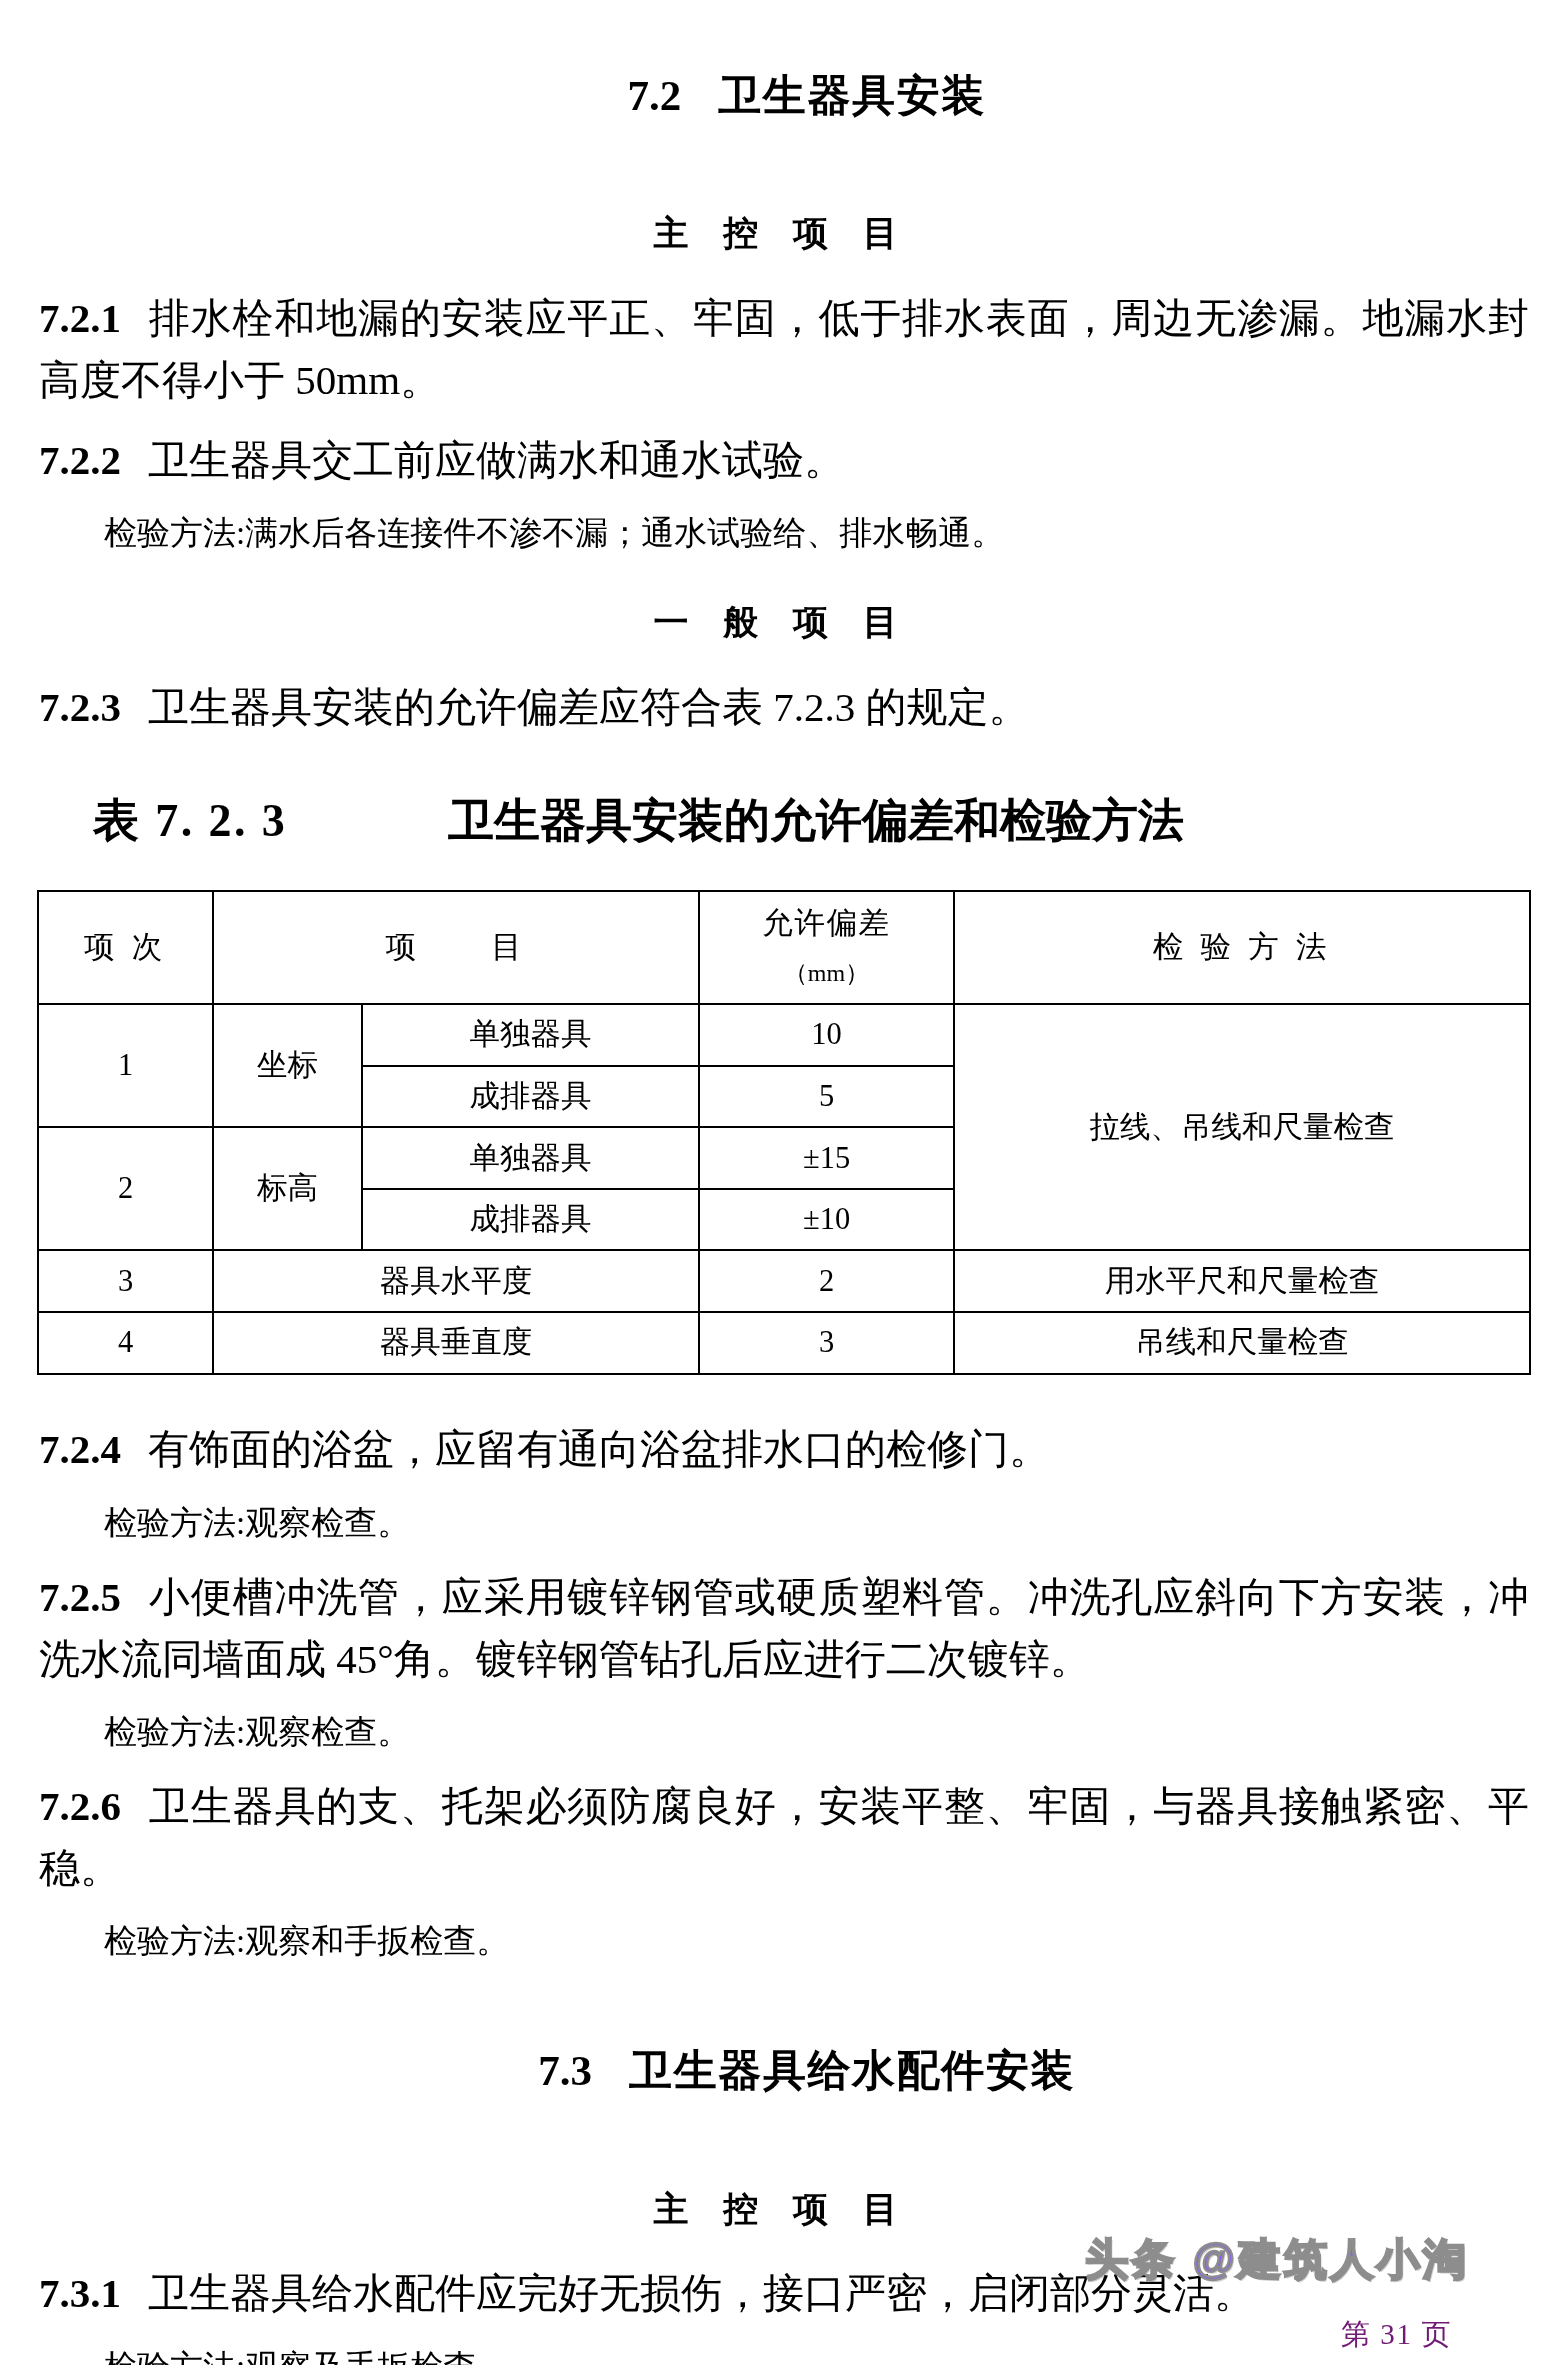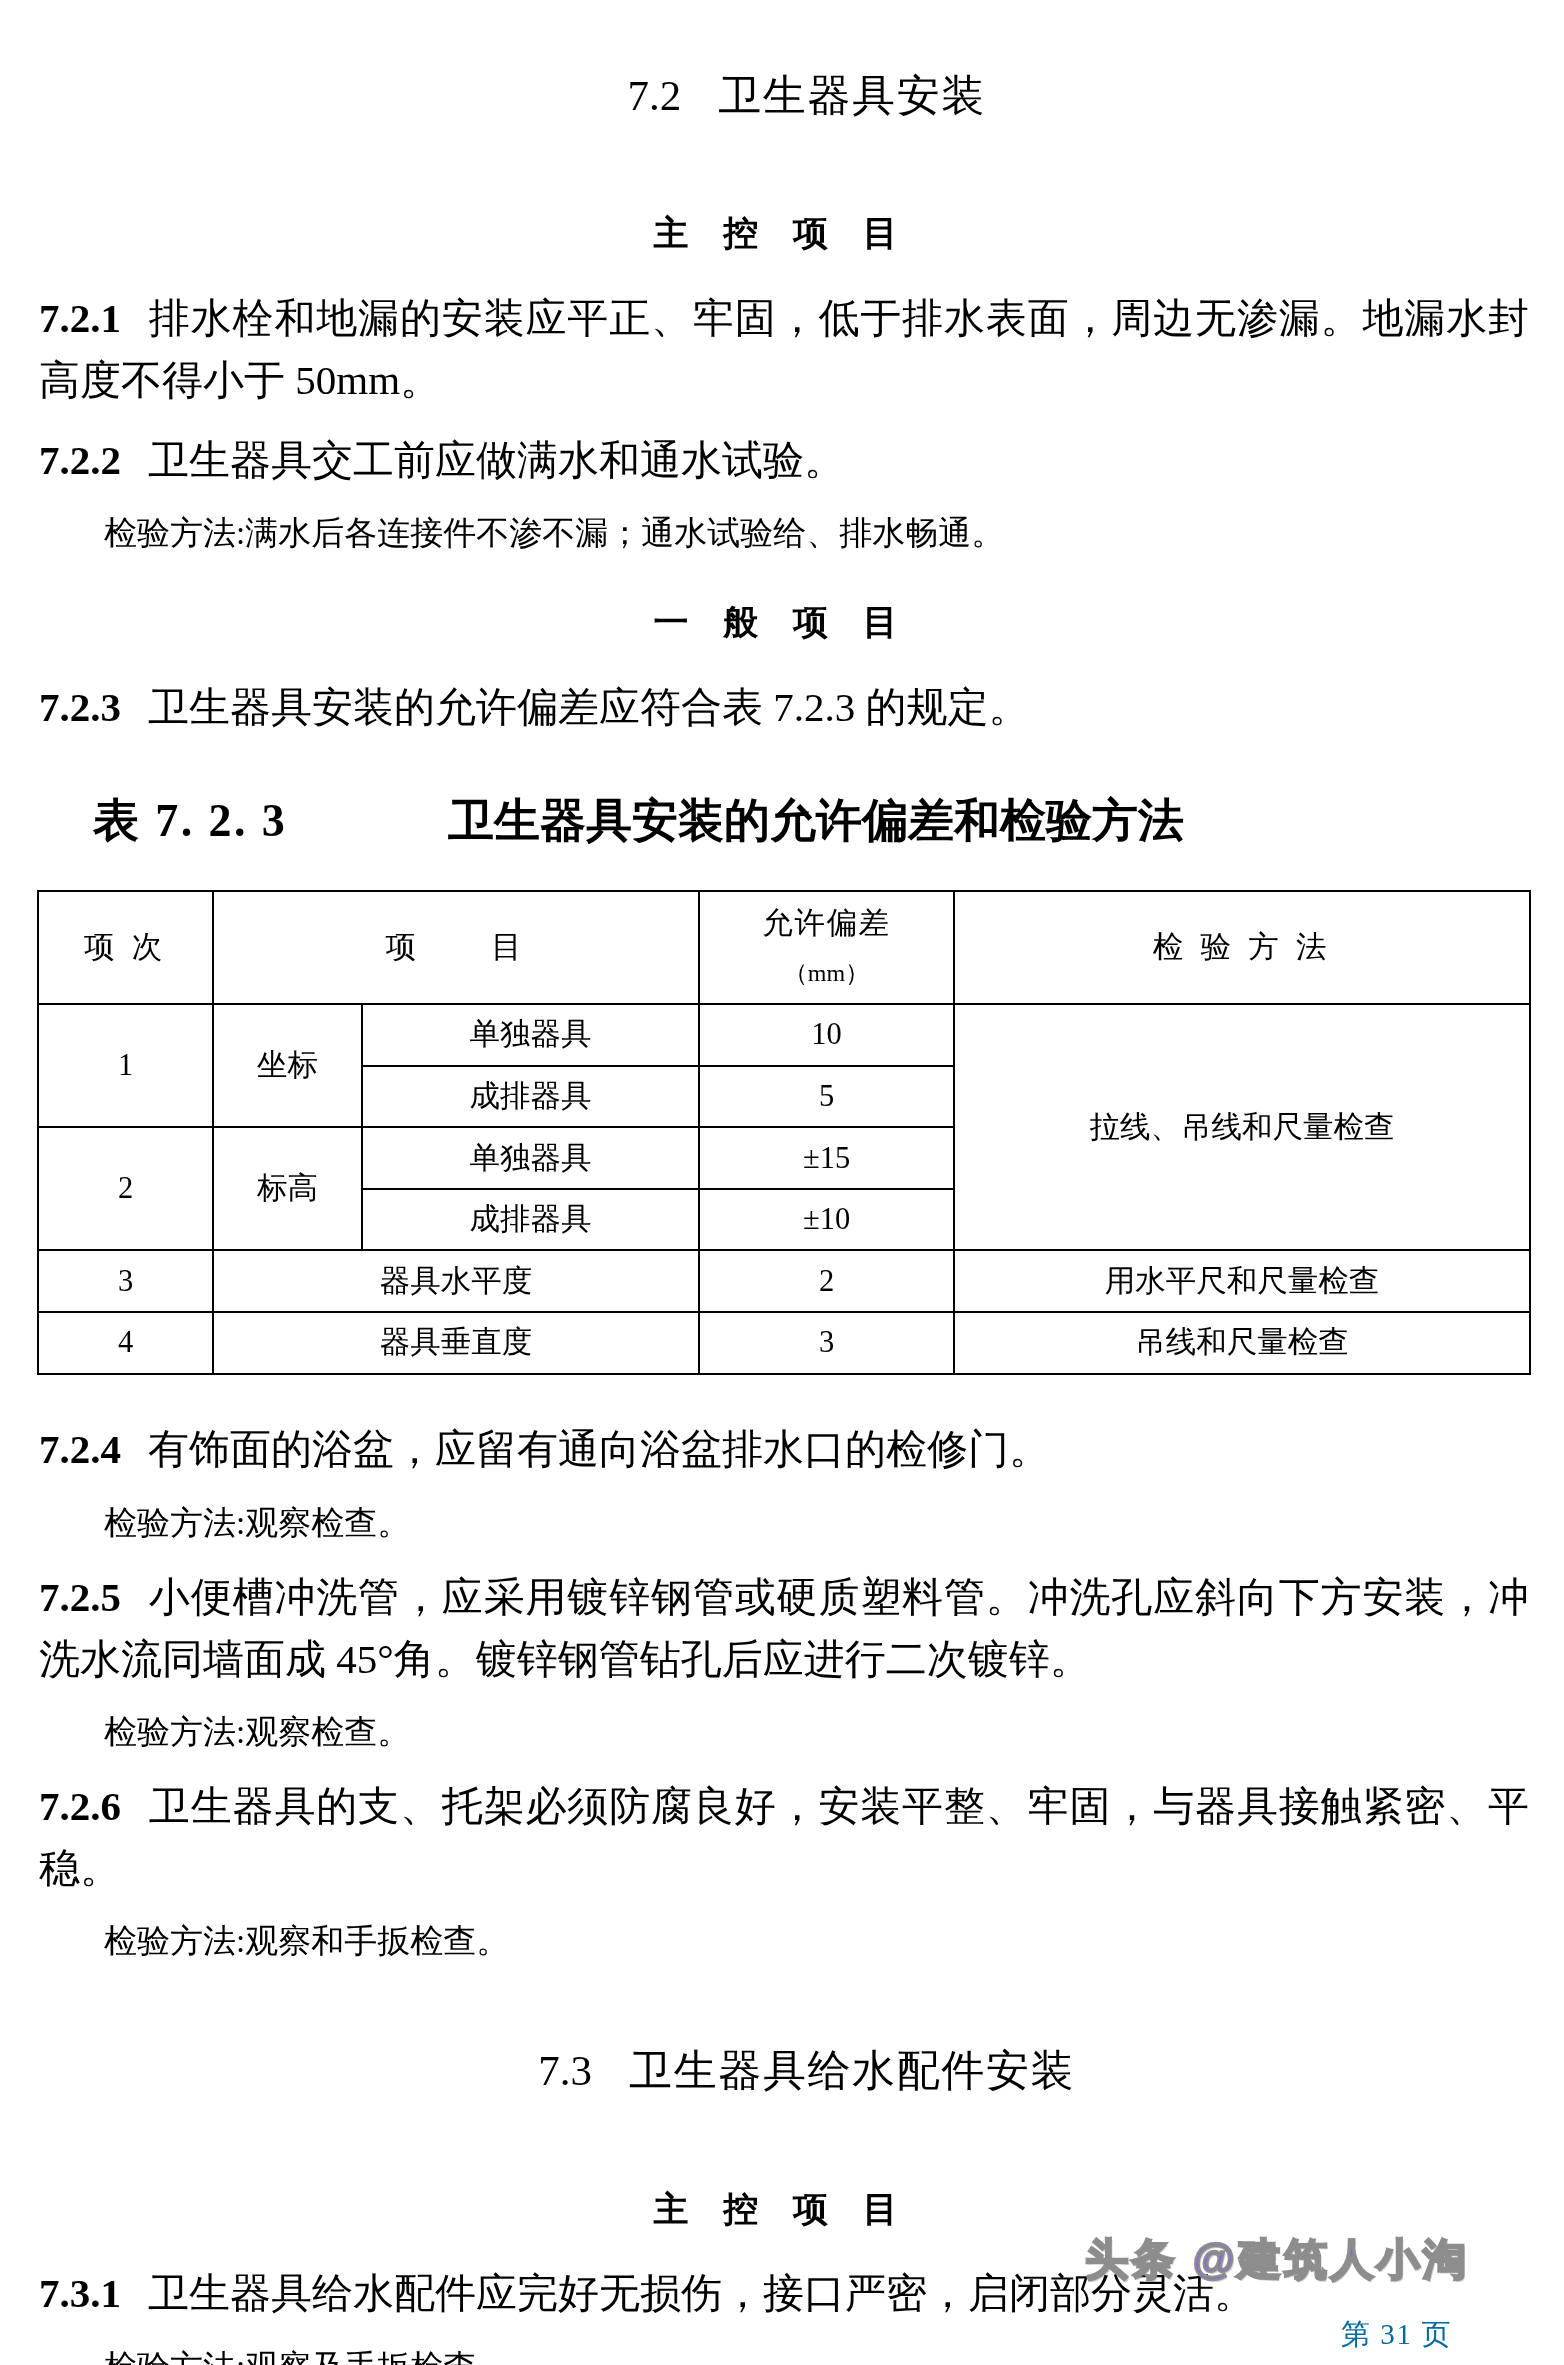--- a/index.html
+++ b/index.html
@@ -20,21 +20,21 @@
     position: relative;
     width: 1564px;
     height: 2366px;
     padding: 0;
     box-sizing: border-box;
   }
 
   
   .sec-heading {
     text-align: center;
-    font-weight: normal;
+    font-weight: bold;
     font-size: 43px;
     letter-spacing: 1.6px;
     margin: 0;
     padding-top: 17.7px;
     padding-bottom: 4.8px;
     white-space: pre;
   }
   .sec-heading .num { letter-spacing: 0px; }
   .sec-heading .gap { display: inline-block; width: 37px; }
 
@@ -128,21 +128,21 @@
     -webkit-text-stroke: 2.4px #8d8d8d;
     text-shadow: 1.6px 1.6px 0 rgba(120,120,120,0.35);
     white-space: nowrap;
     font-family: "Liberation Sans", "DejaVu Sans", sans-serif;
   }
   .page-number {
     position: absolute;
     right: 112px;
     bottom: 11.2px;
     font-size: 29px;
-    color: #0369a1;
+    color: #701a75;
     letter-spacing: 1.6px;
     white-space: nowrap;
     margin-top: 10px;
   }
 </style>
 </head>
 <body>
 
 <div class="page">
 

